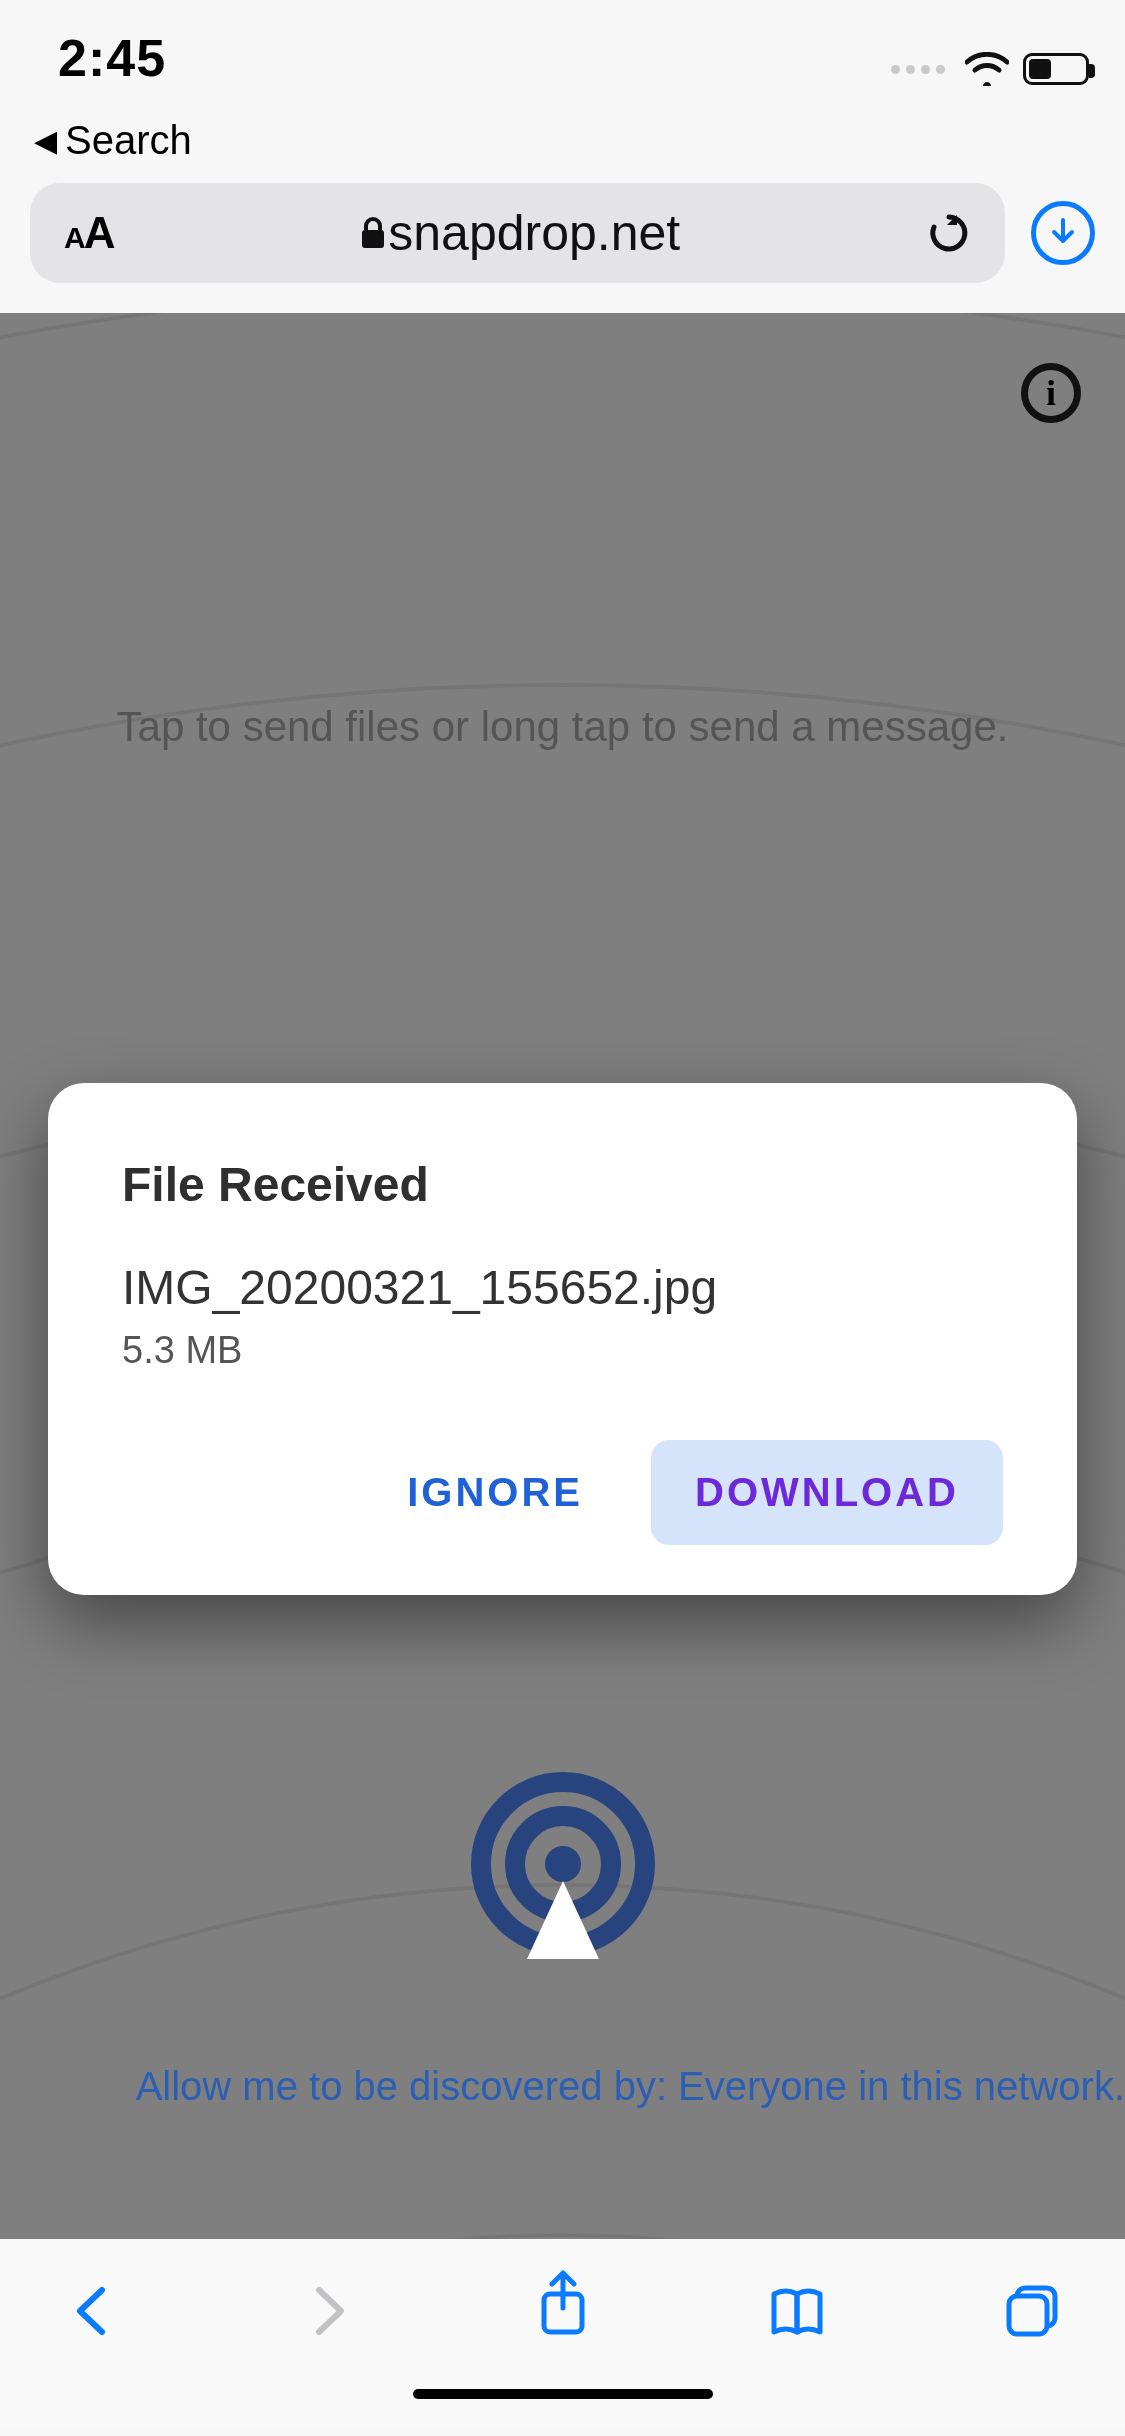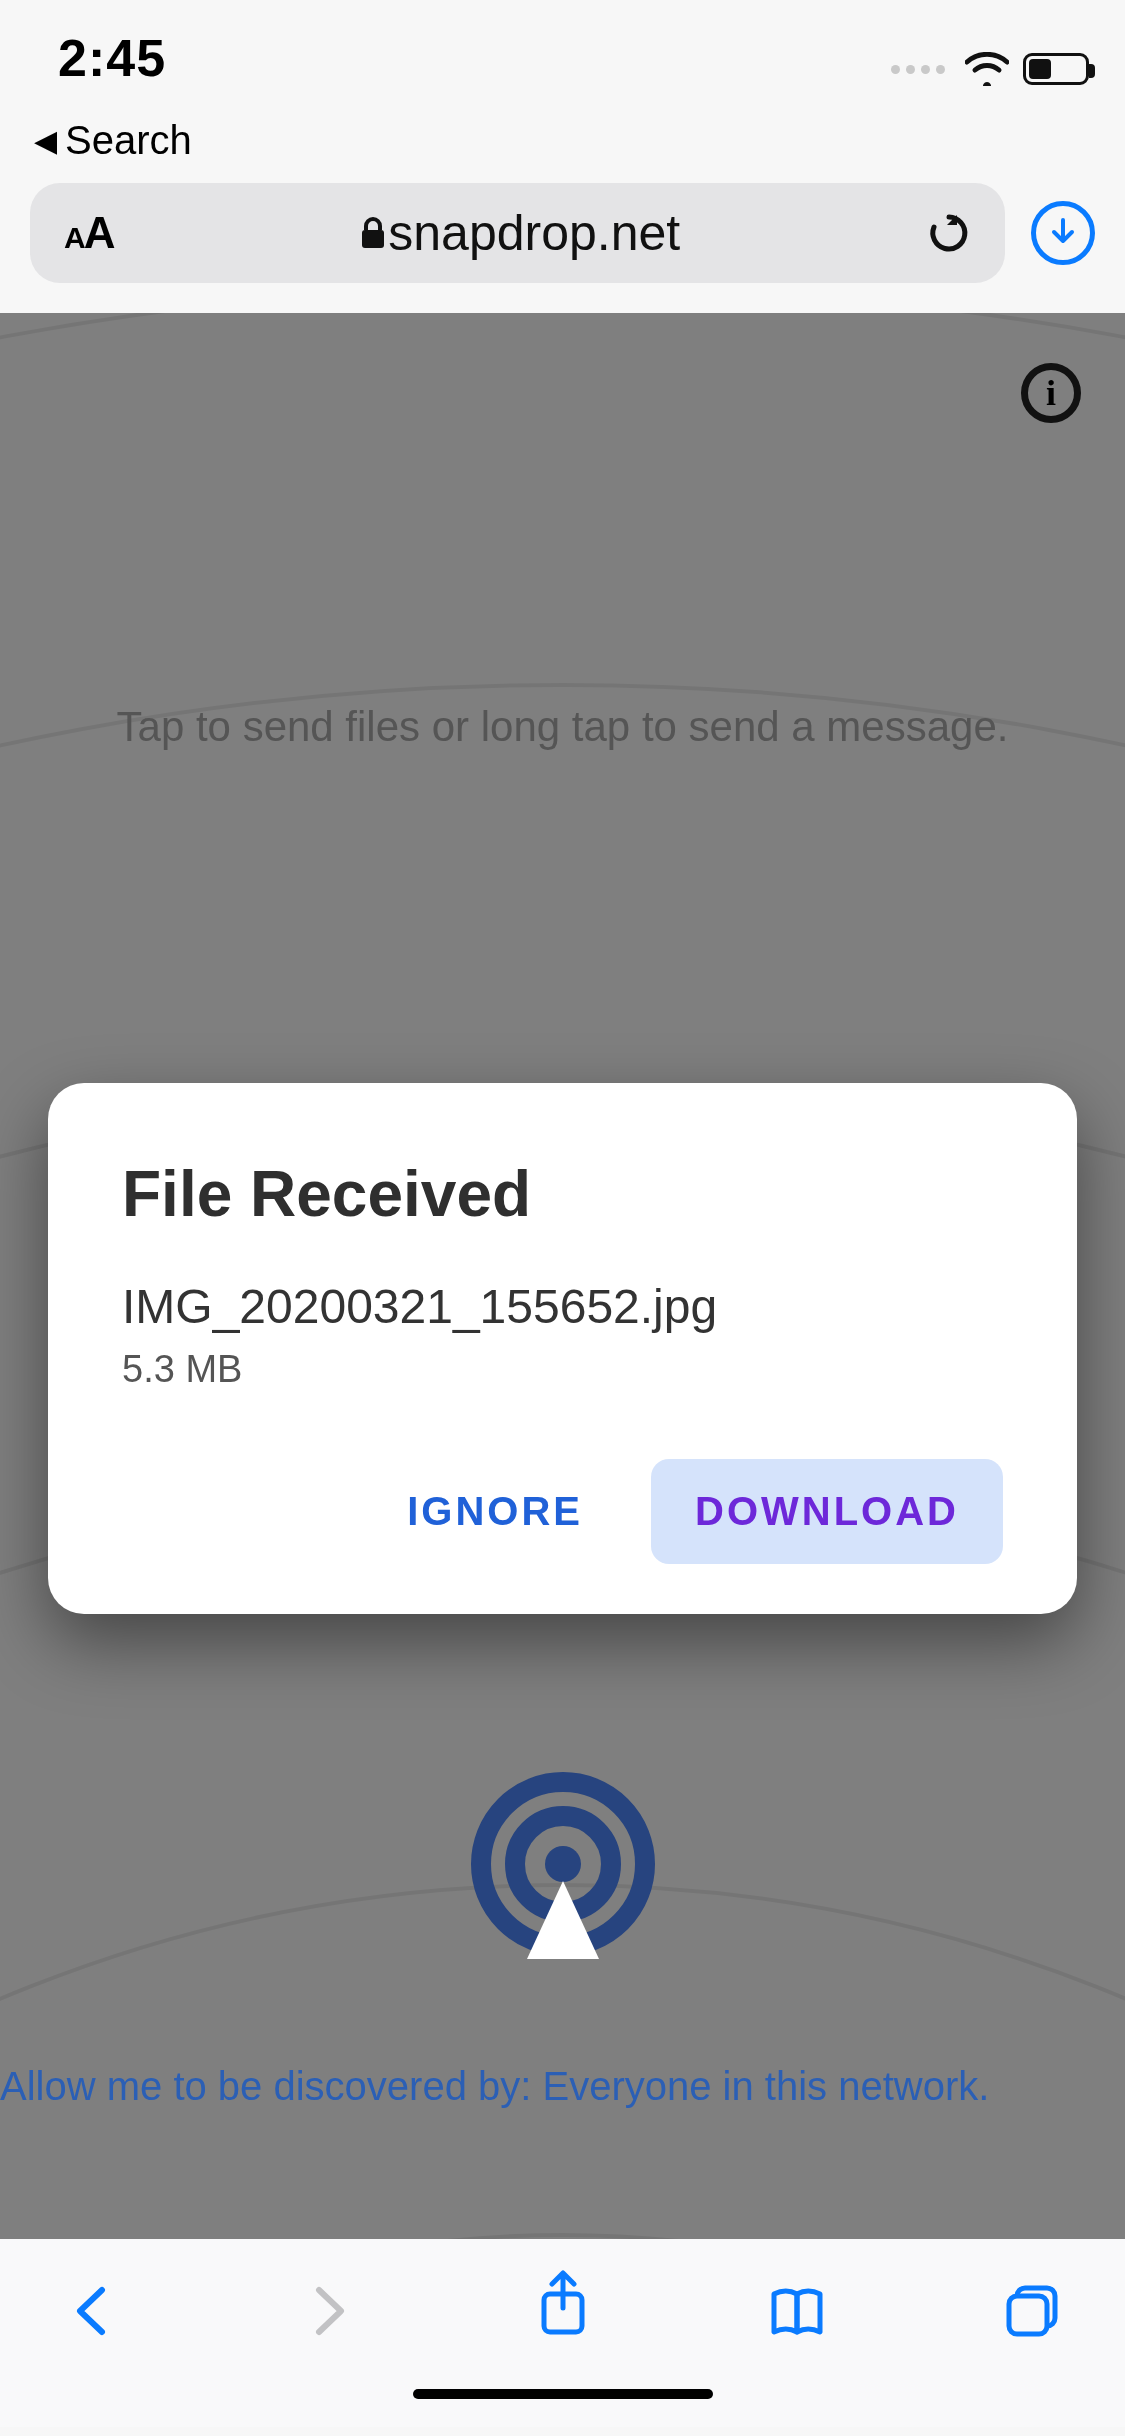--- a/index.html
+++ b/index.html
@@ -43,25 +43,25 @@
   .dimmer { position:absolute; inset:0; background:rgba(0,0,0,0.50); }
 
   .info-btn { position:absolute; right:44px; top:50px; width:60px; height:60px; border:7px solid #111; border-radius:50%; display:flex; align-items:center; justify-content:center; font-family:serif; font-weight:700; font-size:36px; }
 
   .tap-hint { position:absolute; left:0; right:0; top:390px; text-align:center; font-size:42px; color:#555; }
 
   .logo-wrap { position:absolute; left:0; right:0; bottom:280px; display:flex; justify-content:center; }
   .logo-svg { width:200px; height:190px; }
 
   .tagline { position:absolute; left:0; right:0; bottom:200px; text-align:center; font-size:42px; color:#111; }
-  .discovery { position:absolute; left:0; right:0; bottom:130px; text-align:left; font-size:40px; color:#2b5fb5; }
+  .discovery { position:absolute; left:0; right:0; bottom:130px; text-align:right; font-size:40px; color:#2b5fb5; }
 
   
   .modal { position:absolute; left:48px; right:48px; top:770px; background:#fff; border-radius:36px; box-shadow:0 28px 70px rgba(0,0,0,0.45); padding: 74px 74px 50px 74px; }
-  .modal h2 { font-size:64px; font-weight:600; color:#2f2f2f; margin-bottom:48px; }
+  .modal h2 { font-size:48px; font-weight:600; color:#2f2f2f; margin-bottom:48px; }
   .modal .fname { font-size:48px; color:#333; margin-bottom:14px; word-break:break-all; }
   .modal .fsize { font-size:38px; color:#555; }
   .modal .actions { display:flex; justify-content:flex-end; gap:24px; margin-top:68px; }
   .modal .btn { font-size:40px; font-weight:700; letter-spacing:3px; text-transform:uppercase; padding:30px 44px; border-radius:18px; }
   .modal .btn-ignore { color:#2061d8; }
   .modal .btn-download { color:#6d28d9; background:#d5e3fb; }
 
   
   .bottom-bar { height:144px; background:#f9f9fa; display:flex; align-items:center; justify-content:space-between; padding:0 64px; }
   .bb-icon { width:58px; height:58px; display:flex; align-items:center; justify-content:center; }

